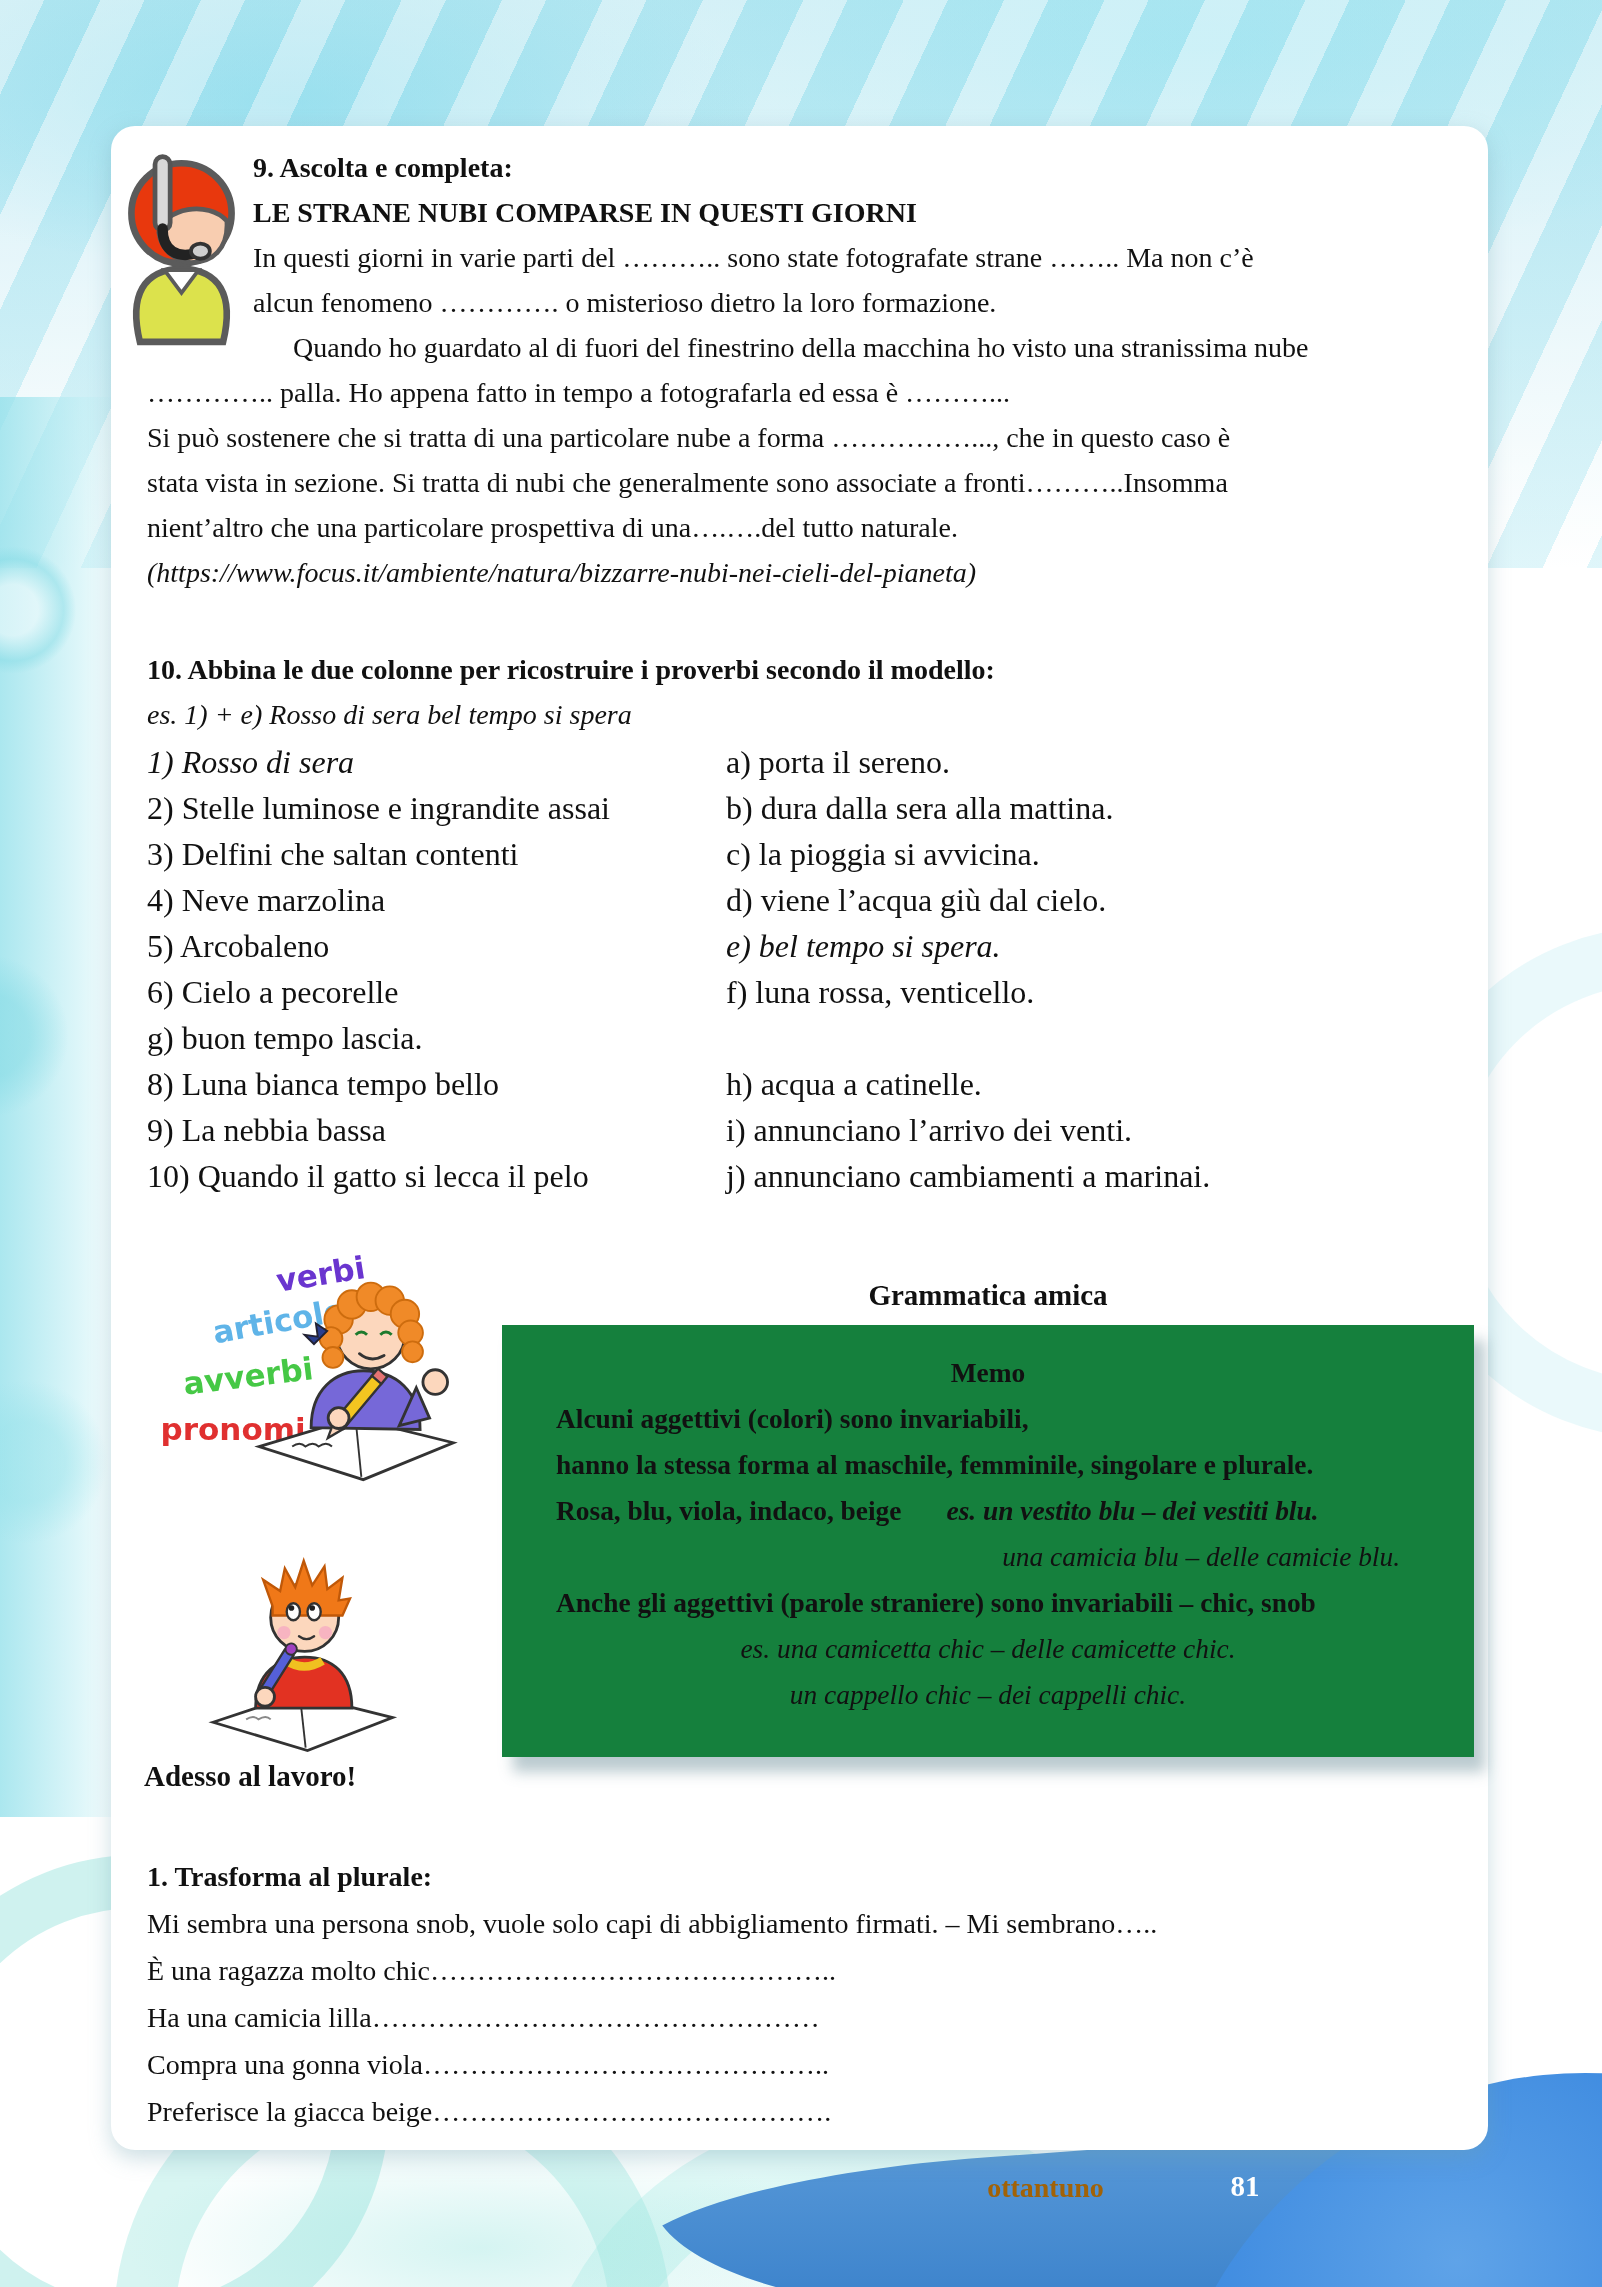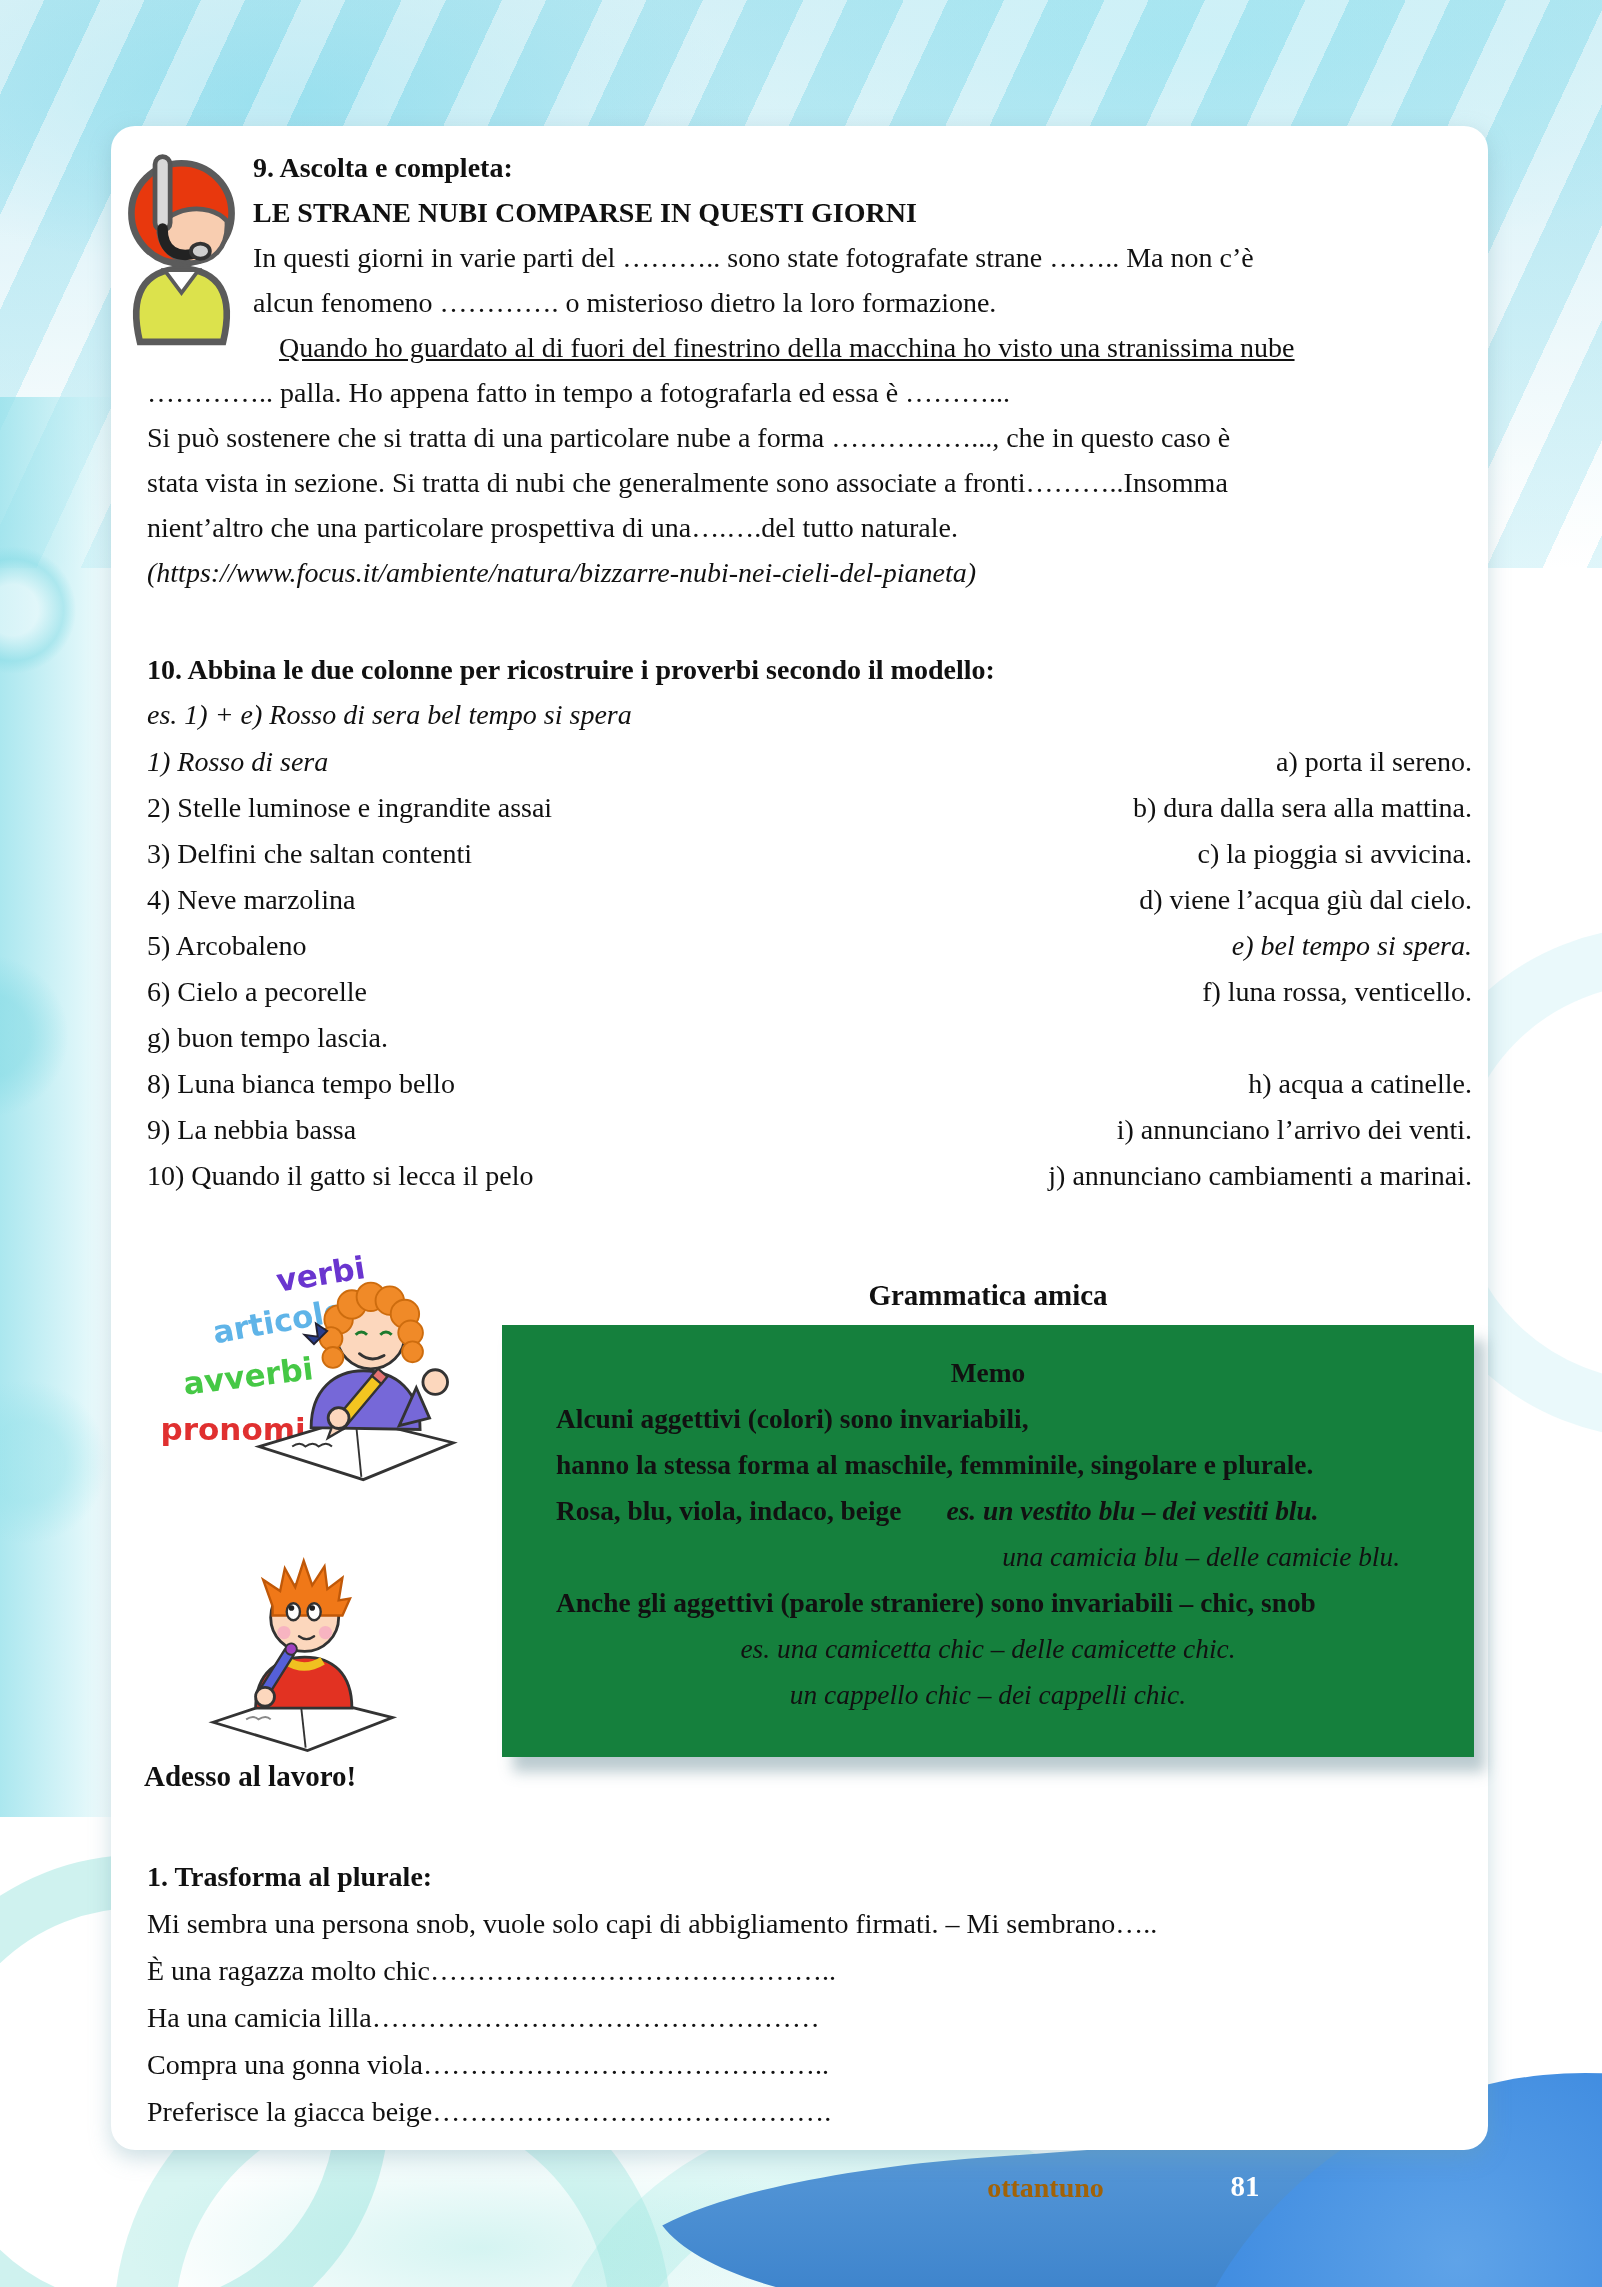--- a/index.html
+++ b/index.html
@@ -49,25 +49,25 @@
     background:#ffffff;border-radius:24px;
     box-shadow:0 7.6px 21px rgba(110,160,175,.35);
   }
   .abs{position:absolute;}
   .line{line-height:45px;font-size:28px;white-space:nowrap;}
   .b{font-weight:bold;}
   .it{font-style:italic;}
   
   .ex9-block-a{left:142px;top:19px;width:1221px;}
   .ex9-block-b{left:36px;top:244px;width:1325px;}
-  .indent-q{margin-left:26px;text-decoration:underline;}
+  .indent-q{margin-left:40px;}
   
   .ex10-head{left:36px;top:521px;width:1325px;}
   .ex10-grid{left:36px;top:613px;width:1325px;}
-  .ex10-row{display:flex;height:46px;line-height:46px;font-size:28px;white-space:nowrap;justify-content:space-between;}
+  .ex10-row{display:flex;height:46px;line-height:46px;font-size:32px;white-space:nowrap;}
   .ex10-row .cl{flex:0 0 579px;}
   
   .gram-words span{position:absolute;font-family:"DejaVu Sans",sans-serif;font-weight:bold;font-size:31px;white-space:nowrap;}
   .w-verbi{left:123px;top:7.6px;color:#6a35cf;transform:rotate(-9deg);}
   .w-articolo{left:59px;top:55px;color:#5fb4e8;transform:rotate(-10deg);}
   .w-avverbi{left:30px;top:110px;color:#46c846;transform:rotate(-7deg);}
   .w-pronomi{left:7.6px;top:163px;color:#e03030;}
   .gram-heading{left:391px;top:1147px;width:972px;text-align:center;font-size:29px;}
   .memo-box{
     left:391px;top:1199px;width:972px;height:432px;

